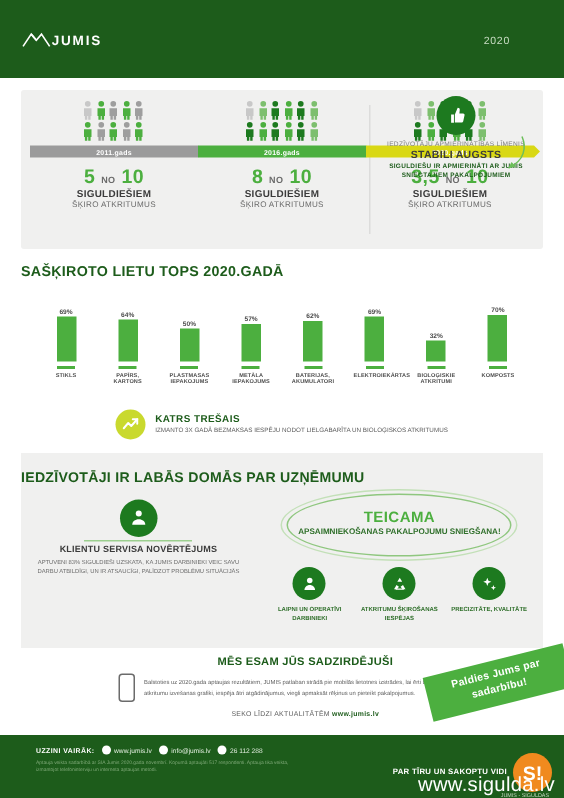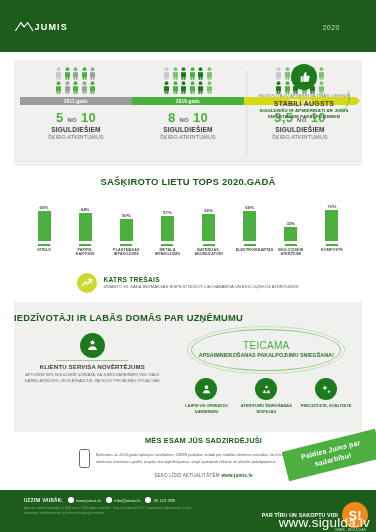--- a/index.html
+++ b/index.html
@@ -84,21 +84,21 @@
   .tb-l2 { font-size:7px; color:#3b3b3b; font-weight:bold; letter-spacing:.2px; margin-top:1px;}
   .tb-pct { font-size:13.5px; color:#4caf3f; font-weight:bold; margin-top:4px; }
   .tb-sub { font-size:4.3px; color:#1d5c1b; font-weight:bold; line-height:1.45; margin-top:1px; letter-spacing:.2px;}
   .arrow-curve { position:absolute; right:4px; top:26px; }
 
   .divider-v { position:absolute; top:10px; bottom:10px; width:1px; background:#dcdcdb; }
 
   
   .chart-wrap { position:absolute; left:14px; top:176px; width:348px; height:84px; }
   .chart-title {
-    text-align:center; font-size:9.5px; font-weight:bold; color:#1d5c1b;
+    font-size:9.5px; font-weight:bold; color:#1d5c1b;
     letter-spacing:.2px;
   }
   .bars {
     position:relative; height:48px; margin-top:6px;
     display:flex; align-items:flex-end; justify-content:space-between;
     padding:0 16px;
   }
   .barcol { width:28px; display:flex; flex-direction:column; align-items:center; }
   .bar-val { font-size:4.4px; color:#4b4b4b; font-weight:bold; margin-bottom:1px; }
   .bar { width:13px; background:#4caf3f; }
@@ -143,21 +143,21 @@
   .mid-l2 { font-size:3.9px; color:#6b6b6b; line-height:1.5; margin-top:2px; padding:0 8px;}
 
   .bubble {
     position:relative; width:150px; height:42px; margin:0 auto;
     display:flex; flex-direction:column; align-items:center; justify-content:center;
   }
   .bubble-oval {
     position:absolute; inset:0; border:1px solid #8fc77f; border-radius:50%;
   }
   .bubble-oval.two { inset:-3px -4px; border-color:#c3e0b8; }
-  .teicama { font-size:10px; font-weight:normal; color:#4caf3f; letter-spacing:.3px; position:relative;}
+  .teicama { font-size:10px; font-weight:bold; color:#4caf3f; letter-spacing:.3px; position:relative;}
   .bubble-sub {
     font-size:5.4px; font-weight:bold; color:#2f6f2a; line-height:1.45;
     text-align:center; position:relative; margin-top:1px;
   }
   .icon3 { display:flex; justify-content:space-around; margin-top:7px; padding:0 6px;}
   .i3 { width:56px; text-align:center; }
   .i3-circle {
     width:22px; height:22px; border-radius:50%; background:#1d7a1f;
     margin:0 auto; display:flex; align-items:center; justify-content:center;
   }

